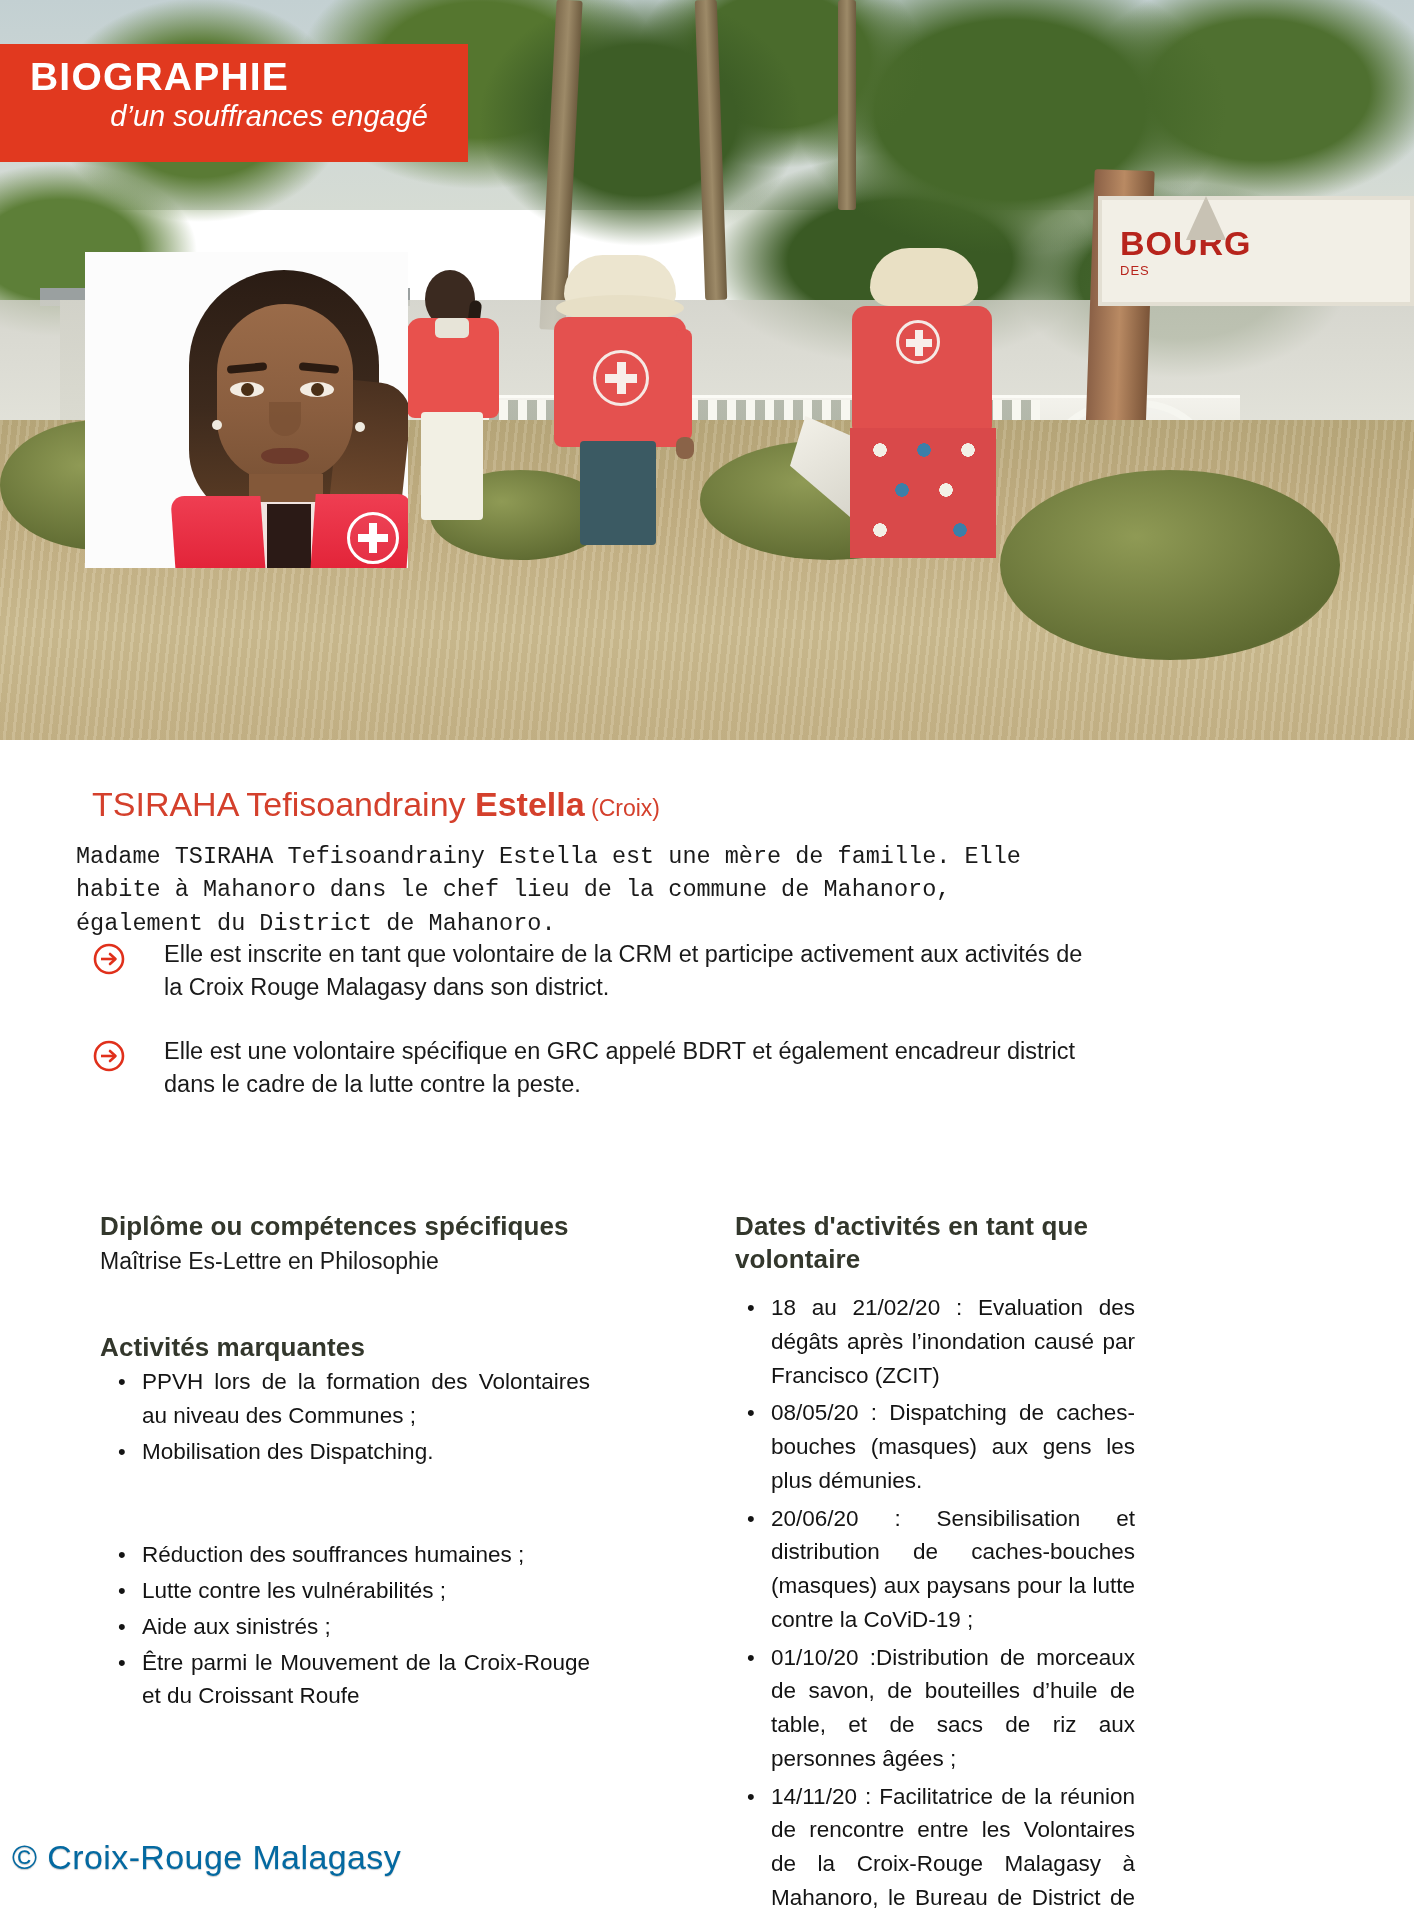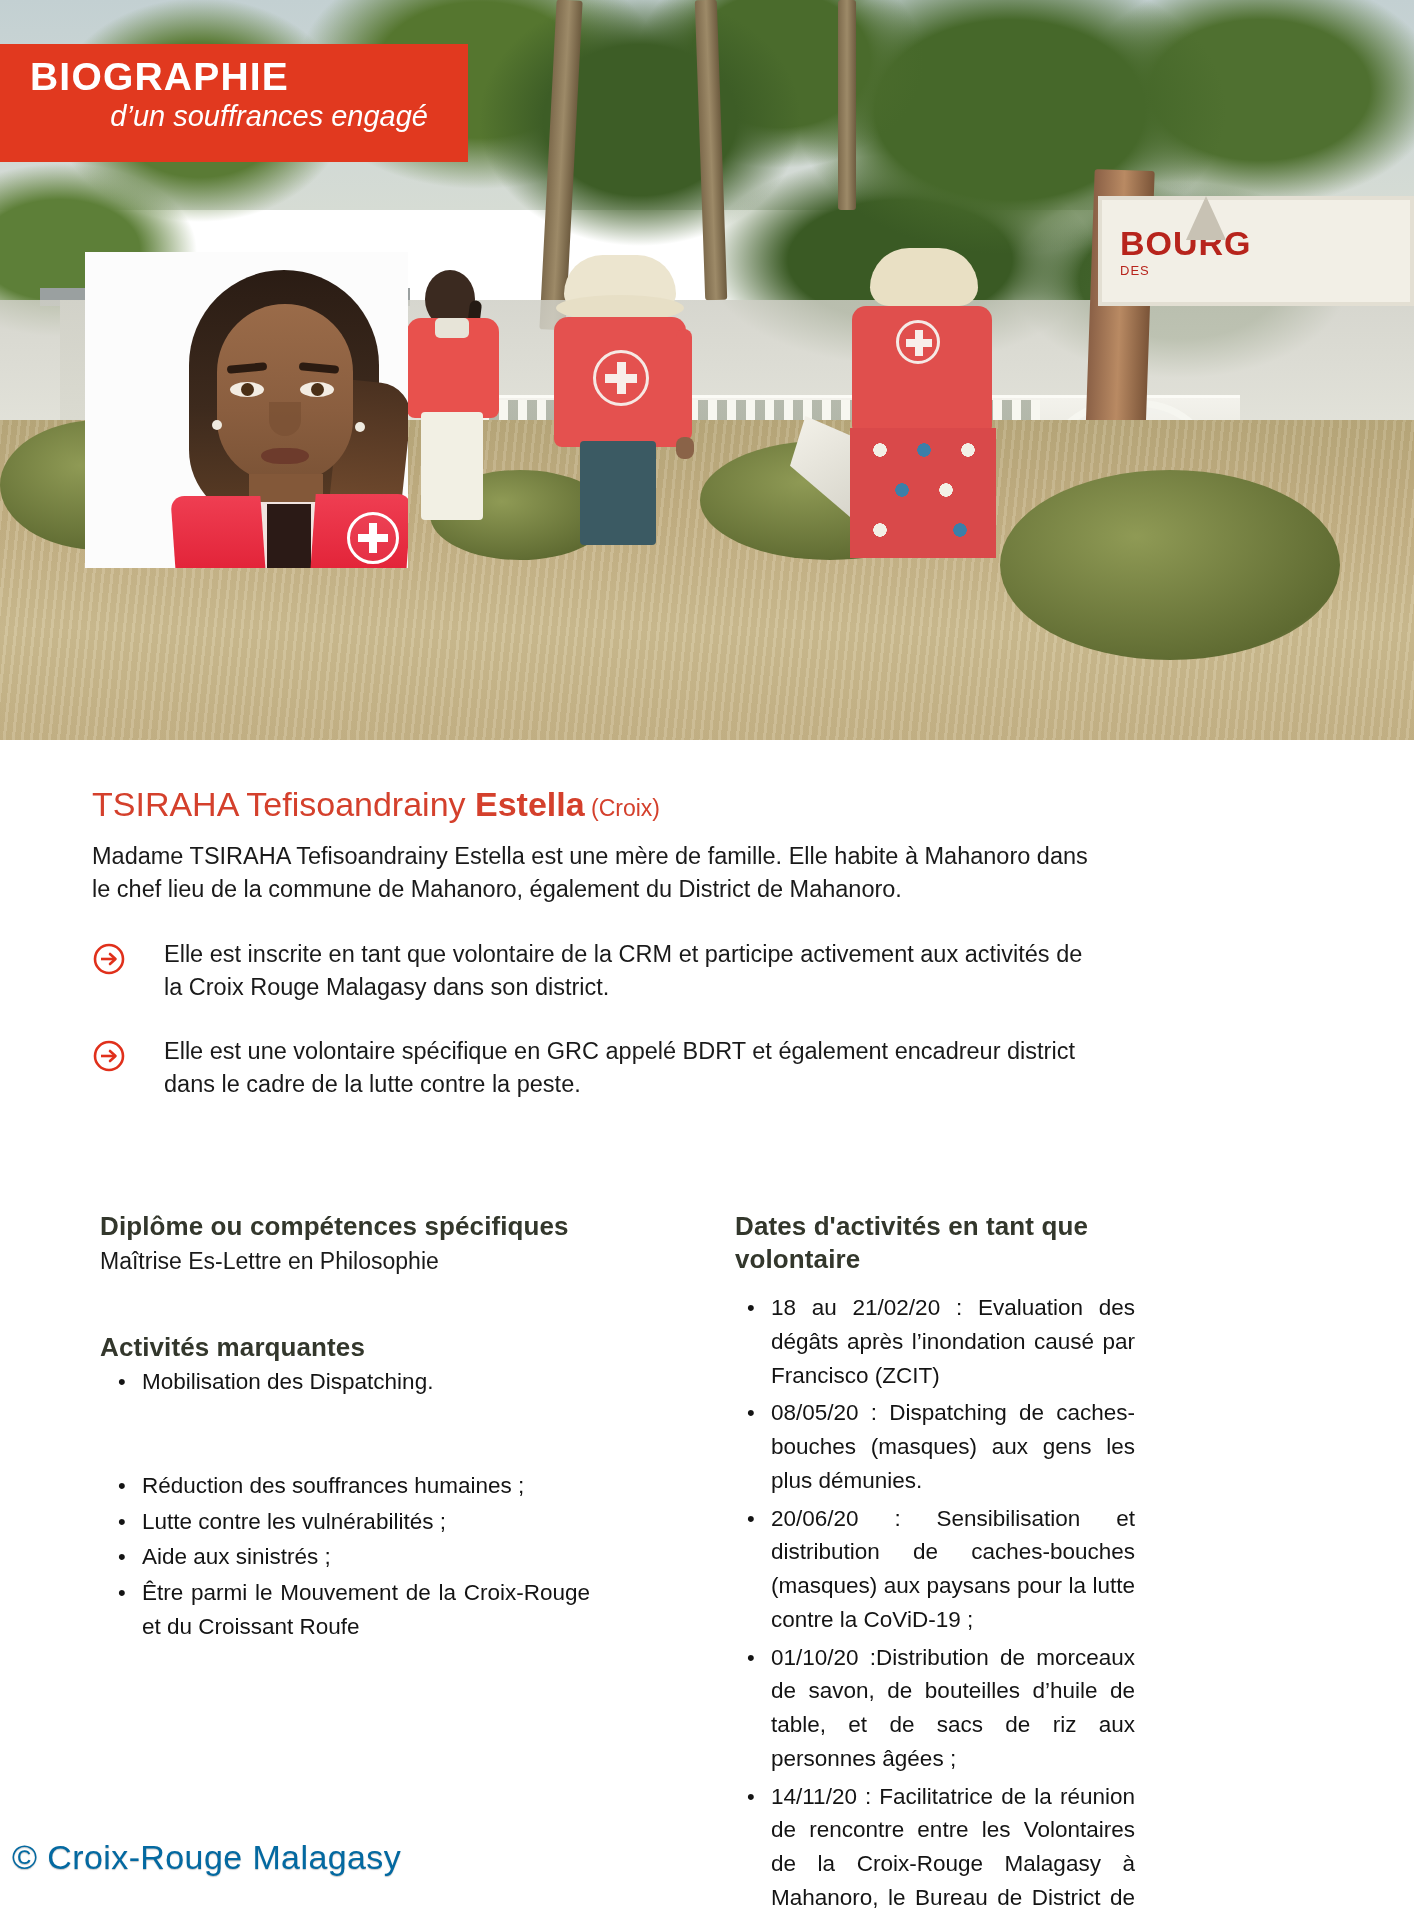--- a/index.html
+++ b/index.html
@@ -261,22 +261,22 @@
   .content { position:absolute; left:0; top:740px; width:1414px; }
 
   .person-name {
     position:absolute; left:92px; top:45px; width:1000px;
     font-size:34px; color:#d4402c; white-space:nowrap;
   }
   .person-name .bold { font-weight:bold;text-align:right; }
   .person-name .alias { font-size:23px; }
 
   .intro {
-    position:absolute; left:92px; top:100px; width:1008px;
-    font-size:23.5px; line-height:1.42; color:#1a1a1a;
+    position:absolute; left:76px; top:100px; width:1008px;
+    font-size:23.5px; line-height:1.42; color:#1a1a1a;font-family:Liberation Mono, monospace;
   }
 
   .arrow-list { position:absolute; left:92px; top:198px; width:1010px; }
   .arrow-item { position:relative; padding-left:72px; margin-bottom:30px;
                 font-size:23.5px; line-height:1.42; color:#1a1a1a; }
   .arrow-icon { position:absolute; left:0; top:4px; width:34px; height:34px; }
 
   
   .cols { position:absolute; left:0; top:470px; width:1414px; }
   .col-left  { position:absolute; left:100px; width:490px; }
@@ -433,20 +433,21 @@
     <div class="cols">
 
       <div class="col-left">
         <h3 class="sec">Diplôme ou compétences spécifiques</h3>
         <div class="sub-line">Maîtrise Es-Lettre en Philosophie</div>
 
         <div class="gap-lg"></div>
 
         <h3 class="sec">Activités marquantes</h3>
         <ul class="blist">
+          <li>PPVH lors de la formation des Volontaires au niveau des Communes ;</li>
           <li>Mobilisation des Dispatching.</li>
         </ul>
 
         <div class="gap-lg"></div>
 
         <div class="gap-sm"></div>
         <ul class="blist">
           <li>Réduction des souffrances humaines ;</li>
           <li> Lutte contre les vulnérabilités ;</li>
           <li>Aide aux sinistrés ;</li>

